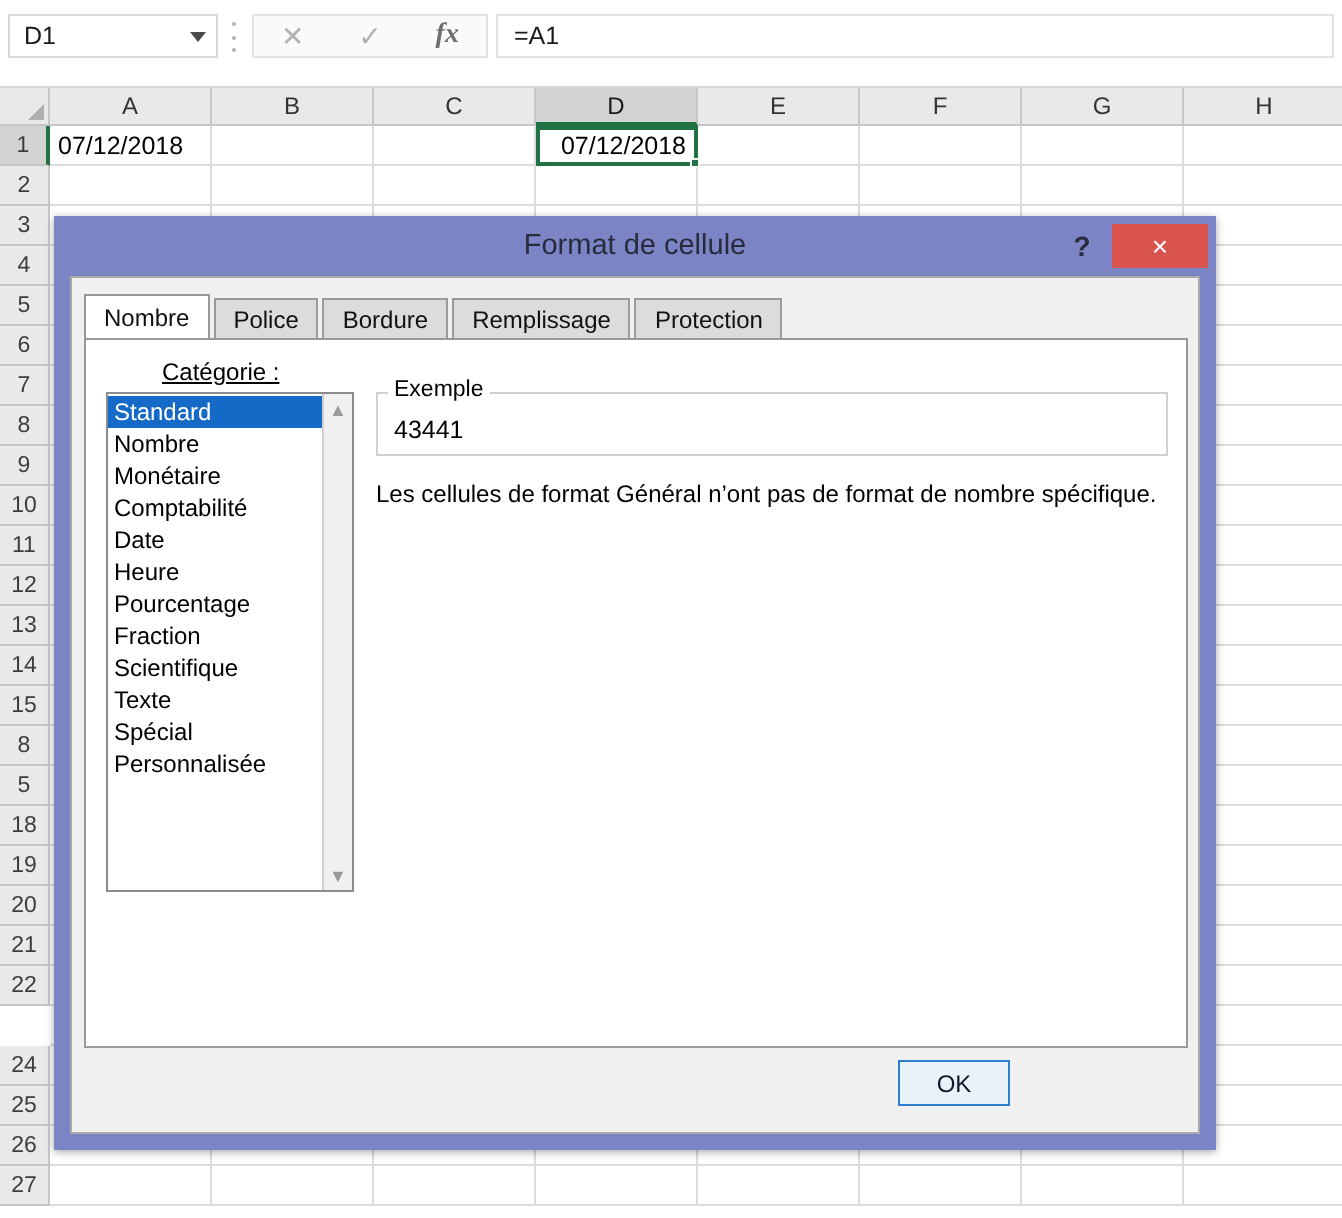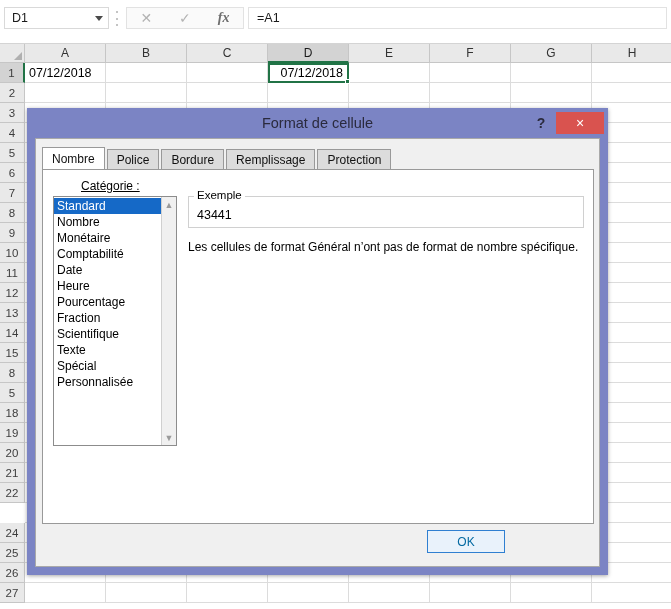--- a/index.html
+++ b/index.html
@@ -212,24 +212,24 @@
     position: absolute; left: 8px; top: 11px;
     font-size: 12.5px; color: #000;
   }
   .desc {
     position: absolute; left: 145px; top: 69px; width: 396px;
     font-size: 12px; color: #000; line-height: 1.4;
   }
 
   
   .btn {
-    position: absolute; height: 23px; width: 78px;
+    position: absolute; height: 23px; width: 56px;
     background: #e1e1e1; border: 1px solid #adadad;
     display: flex; align-items: center; justify-content: center;
-    font-size: 12px; color: #0369a1; cursor: pointer;
+    font-size: 12px; color: #0f172a; cursor: pointer;
   }
   .btn.default { background: #e9f2fb; border: 1px solid #2f7fd1; }
   .btn-ok { right: 96px; bottom: 13px; }
   .btn-cancel { right: 12px; bottom: 13px; }
   .footer { position: absolute; left: 0; bottom: 0; width: 565px; height: 44px; }
 </style>
 </head>
 <body>
 
 <div id="root">

